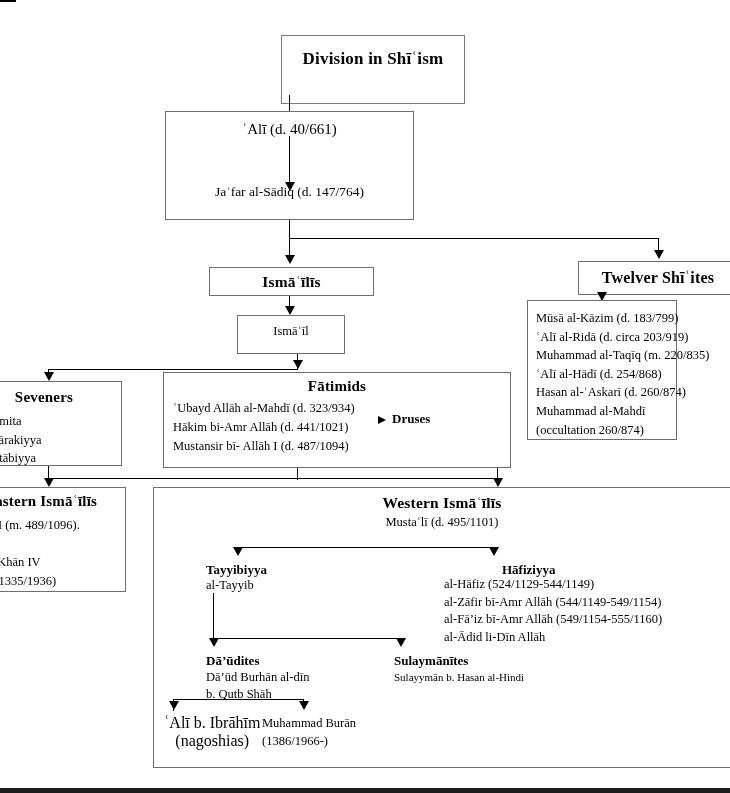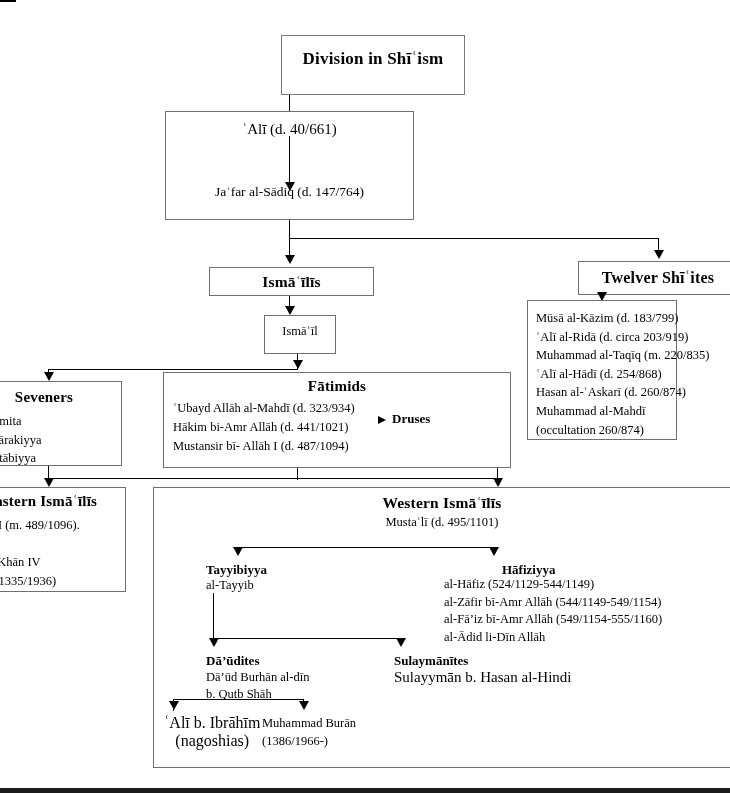--- a/index.html
+++ b/index.html
@@ -42,31 +42,31 @@
     width:0;height:0;
     border-top:4px solid transparent;
     border-bottom:4px solid transparent;
     border-left:8px solid #000;
   }
   .txt{position:absolute;white-space:nowrap;}
   .list{position:absolute;}
   .list div{white-space:nowrap;}
 
   
-  #root-box{left:281px;top:35px;width:184px;height:60px;border:1px solid #7a7a7a;}
+  #root-box{left:281px;top:35px;width:184px;height:69px;border:1px solid #7a7a7a;}
   #root-title{position:absolute;left:0;right:0;top:13px;font-size:17px;}
 
   #ali-box{left:165px;top:111px;width:249px;height:109px;}
   #ali-txt{left:0;right:0;top:9px;text-align:center;font-size:15px;}
   #jafar-txt{left:0;right:0;top:72px;text-align:center;font-size:13.5px;}
 
   #isma-box{left:209px;top:267px;width:165px;height:29px;}
   #isma-title{position:absolute;left:0;right:0;top:5px;font-size:15.5px;}
 
-  #ismail-box{left:264px;top:315px;width:72px;height:39px;}
+  #ismail-box{left:237px;top:315px;width:108px;height:39px;}
   #ismail-txt{left:0;right:0;top:8px;text-align:center;font-size:12.5px;}
 
   #twelver-box{left:578px;top:261px;width:160px;height:34px;}
   #twelver-title{position:absolute;left:0;right:0;top:7px;font-size:16px;}
 
   #twelvernames-box{left:527px;top:300px;width:150px;height:140px;}
   #twelvernames-list{left:8px;top:8px;font-size:12.5px;line-height:18.6px;}
 
   #seveners-box{left:-34px;top:381px;width:156px;height:85px;}
   #seveners-title{position:absolute;left:0;right:0;top:7px;font-size:15px;}
@@ -91,21 +91,21 @@
   #tayyib-title{left:206px;top:562px;font-size:13px;font-weight:bold;}
   #tayyib-sub{left:206px;top:578px;font-size:12.5px;}
 
   #hafiz-title{left:502px;top:562px;font-size:13px;font-weight:bold;}
   #hafiz-list{left:444px;top:576px;font-size:12.5px;line-height:17.6px;}
 
   #daudite-title{left:206px;top:653px;font-size:13px;font-weight:bold;font-family:Liberation Serif, serif;}
   #daudite-list{left:206px;top:669px;font-size:12.5px;line-height:17px;}
 
   #sulay-title{left:394px;top:653px;font-size:13px;font-weight:bold;}
-  #sulay-list{left:394px;top:669px;font-size:15px;line-height:17px;}
+  #sulay-list{left:394px;top:669px;font-size:11px;line-height:17px;}
 
   #alib-col{left:164px;top:714px;font-size:16px;line-height:18px;text-align:center;}
   #buran-col{left:262px;top:714px;font-size:12.5px;line-height:18px;}
 
   #bottom-band{position:absolute;left:0;top:788px;width:730px;height:5px;background:#1b1b1b;}
 </style>
 </head>
 <body>
 
 <div id="page">

